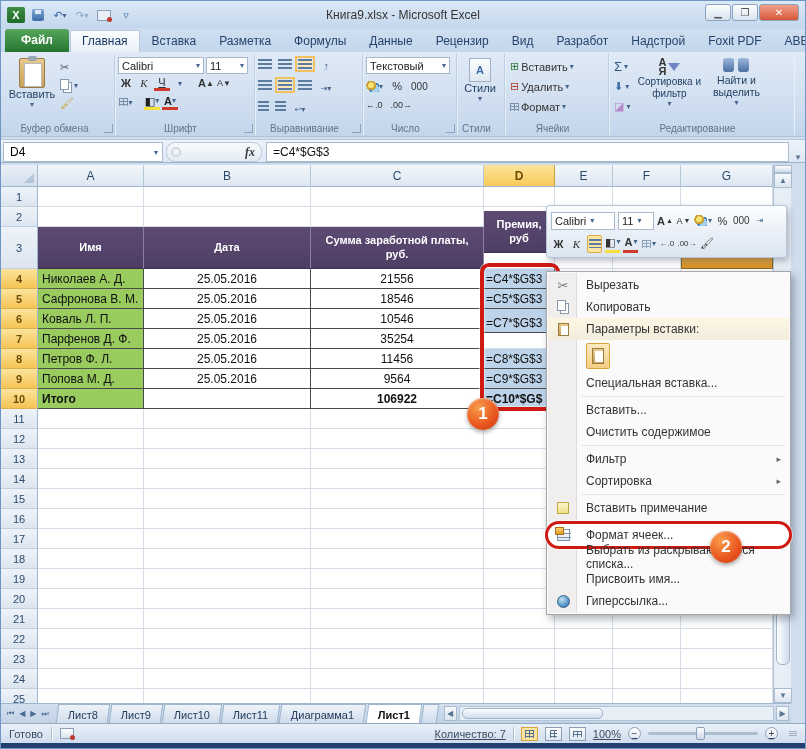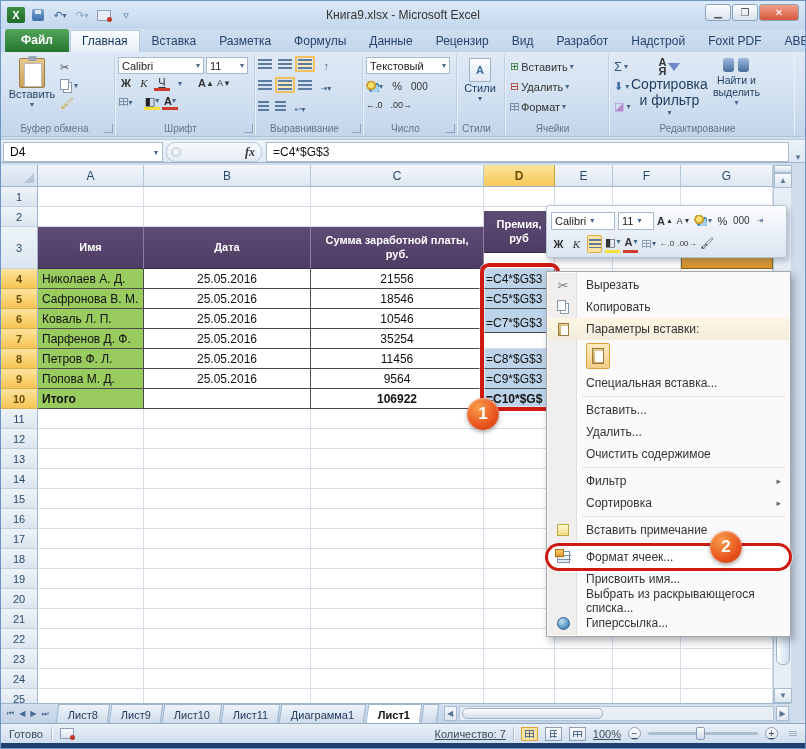--- a/index.html
+++ b/index.html
@@ -353,21 +353,21 @@
           <div class="sbtn">
               <span class="glyph" style="color:#b589c9">◪</span>
               <span class="dd">▾</span>
             </div>
         </div>
         <div class="bigbtn" style="width:66px">
           <div style="display:flex;align-items:center;gap:2px;margin-top:2px">
               <span class="sortAZ">А<br>Я</span>
               <span class="funnel"></span>
             </div>
-          <span style="text-align:center;line-height:1.15;font-size:14px">Сортировка и фильтр</span>
+          <span style="text-align:center;line-height:1.15;font-size:10px">Сортировка и фильтр</span>
             <span class="dd">▾</span>
         </div>
         <div class="bigbtn" style="width:60px">
           <div class="binoc"></div>
           <span style="text-align:center;line-height:1.15;font-size:10.5px">Найти и выделить</span>
             <span class="dd">▾</span>
         </div>
       </div>
       <div class="rgroup-label">Редактирование</div>
     </div>
@@ -566,23 +566,20 @@
         </div>
       </div>
       <div class="mi">
         <span>Специальная вставка...</span>
       </div>
       <div class="msep"></div>
       <div class="mi">
         <span>Вставить...</span>
       </div>
       <div class="mi">
-        <span>Удалить...</span>
-      </div>
-      <div class="mi">
         <span>Очистить содержимое</span>
       </div>
       <div class="msep"></div>
       <div class="mi">
         <span>Фильтр</span>
         <span class="sub">▸</span>
       </div>
       <div class="mi">
         <span>Сортировка</span>
         <span class="sub">▸</span>
@@ -595,24 +592,24 @@
         <span>Вставить примечание</span>
       </div>
       <div class="msep"></div>
       <div class="mi hl">
         <div class="micon">
           <div class="fmt-glyph"></div>
         </div>
         <span>Формат ячеек...</span>
       </div>
       <div class="mi">
+        <span>Выбрать из раскрывающегося списка...</span>
+      </div>
+      <div class="mi">
         <span>Присвоить имя...</span>
-      </div>
-      <div class="mi">
-        <span>Выбрать из раскрывающегося списка...</span>
       </div>
       <div class="mi">
         <div class="micon">
           <div class="globe-glyph"></div>
         </div>
         <span>Гиперссылка...</span>
       </div>
     </div>
 
   <div class="badge" style="left:466px;top:397px">1</div>

